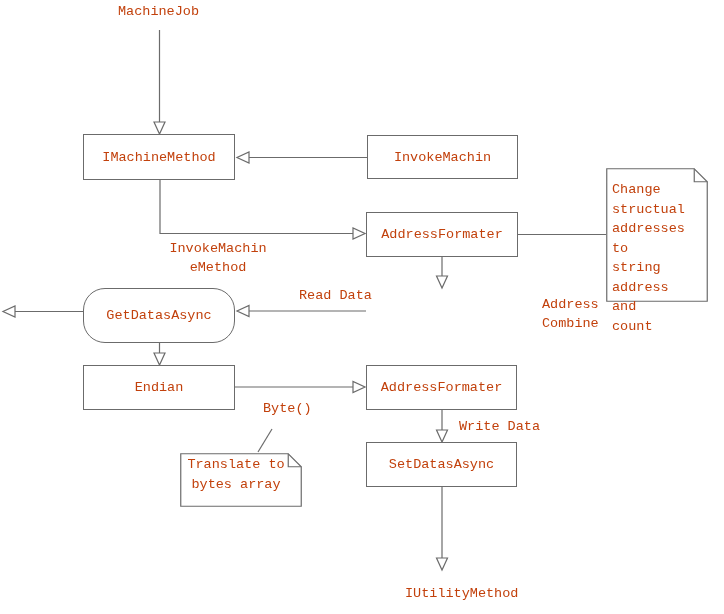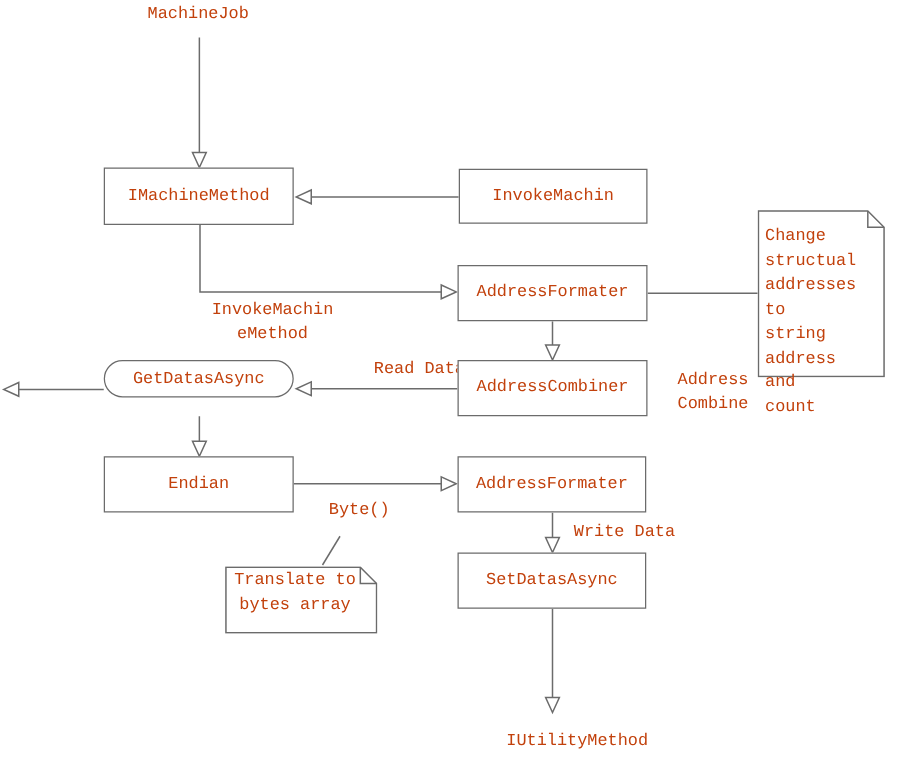--- a/index.html
+++ b/index.html
@@ -106,25 +106,22 @@
   </div>
 
   <div class="box" style="left:367px;top:135px;width:151px;height:44px;">
     <span>InvokeMachin</span>
   </div>
 
   <div class="box" style="left:366px;top:212px;width:152px;height:45px;">
     <span>AddressFormater</span>
   </div>
 
-  <div class="box" style="left:366px;top:288px;width:152px;height:45px;">
-    <span>AddressCombiner</span>
-  </div>
 
-  <div class="box" style="left:83px;top:288px;width:152px;height:30px;border-radius:22px;">
+  <div class="box" style="left:83px;top:288px;width:152px;height:55px;border-radius:22px;">
     <span>GetDatasAsync</span>
   </div>
 
   <div class="box" style="left:83px;top:365px;width:152px;height:45px;">
     <span>Endian</span>
   </div>
 
   <div class="box" style="left:366px;top:365px;width:151px;height:45px;">
     <span>AddressFormater</span>
   </div>

